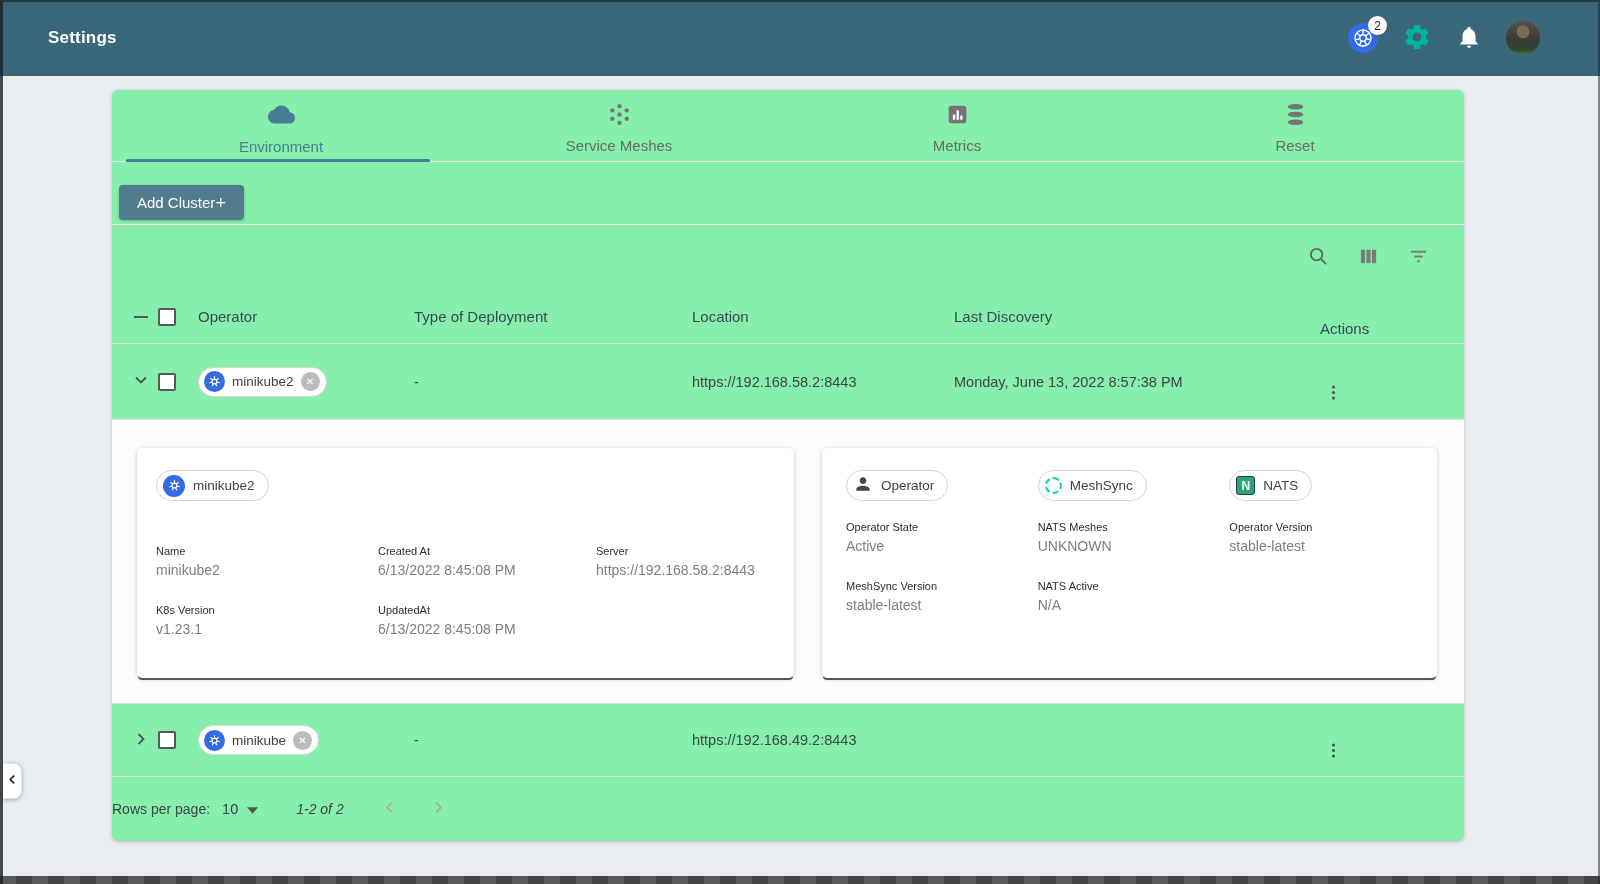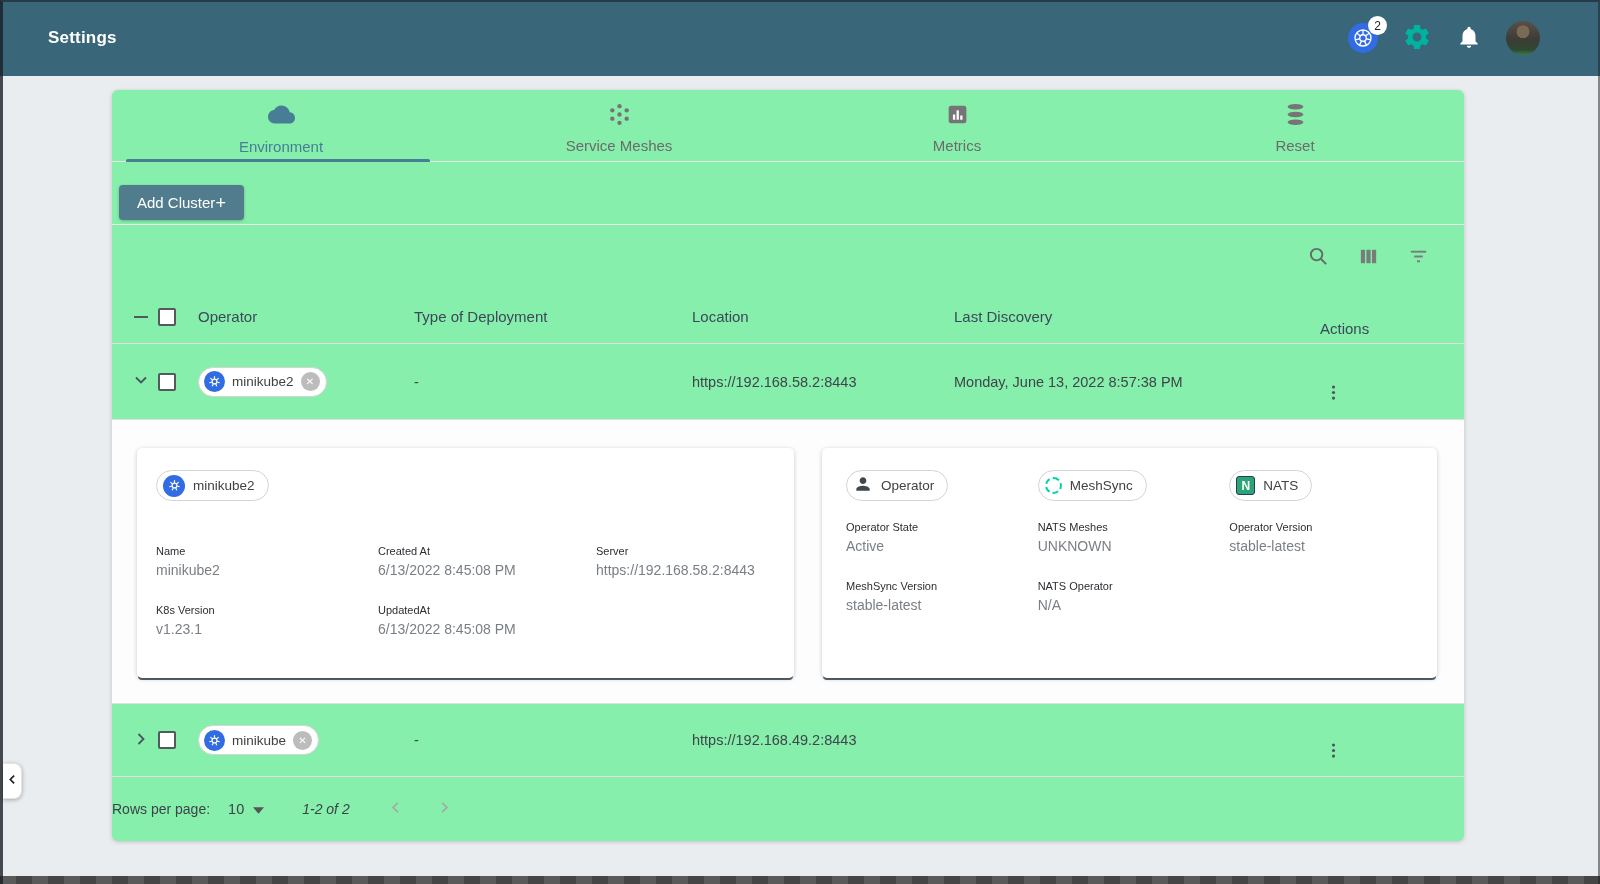--- a/index.html
+++ b/index.html
@@ -103,21 +103,21 @@
   .meshsync-ring { width: 17px; height: 17px; border-radius: 50%;
     border: 2.4px dashed #00D3A9; display: inline-block; }
   .nats-logo { width: 19px; height: 19px; background: #2ba574; border: 1.5px solid #233d5c;
     border-radius: 3px; color: #fff; font-size: 12px; font-weight: bold;
     display: flex; align-items: center; justify-content: center; }
   .nats-logo::before { content: "N"; }
 
   
   .tfoot { height: 64px; display: flex; align-items: center; justify-content: flex-start;
     padding-right: 32px; font-size: 14px; color: #3c4349; }
-  .rpp-select { display: inline-flex; align-items: center; gap: 9px; margin-left: 18px;
+  .rpp-select { display: inline-flex; align-items: center; gap: 9px; margin-left: 12px;
     background: none; border: none; font-size: 14.5px; color: #3c4349; cursor: pointer;
     font-family: inherit; }
   .range-label { margin-left: 38px; font-style: italic; }
   .page-btn { background: none; border: none; cursor: pointer; margin-left: 30px;
     display: inline-flex; }
   .page-btn.prev { margin-left: 36px; }
 
   
   .drawer-toggle { position: fixed; left: 3px; top: 763px; width: 19px; height: 36px;
     background: #fff; border: 1px solid #e3e3e3; border-left: none; border-radius: 0 8px 8px 0;
@@ -386,21 +386,21 @@
         </div>
         <div>
           <div class="f-label">Operator Version</div>
           <div class="f-value">stable-latest</div>
         </div>
         <div>
           <div class="f-label">MeshSync Version</div>
           <div class="f-value">stable-latest</div>
         </div>
         <div>
-          <div class="f-label">NATS Operator</div>
+          <div class="f-label">NATS Active</div>
           <div class="f-value">N/A</div>
         </div>
       </div>
     </div>
   </section>
 
   <div class="grid-row trow second">
     <button class="chev-btn">
       <span>
         <svg width="20" height="20" viewBox="0 0 24 24" fill="none" stroke="#4a5560" stroke-width="2.2">

